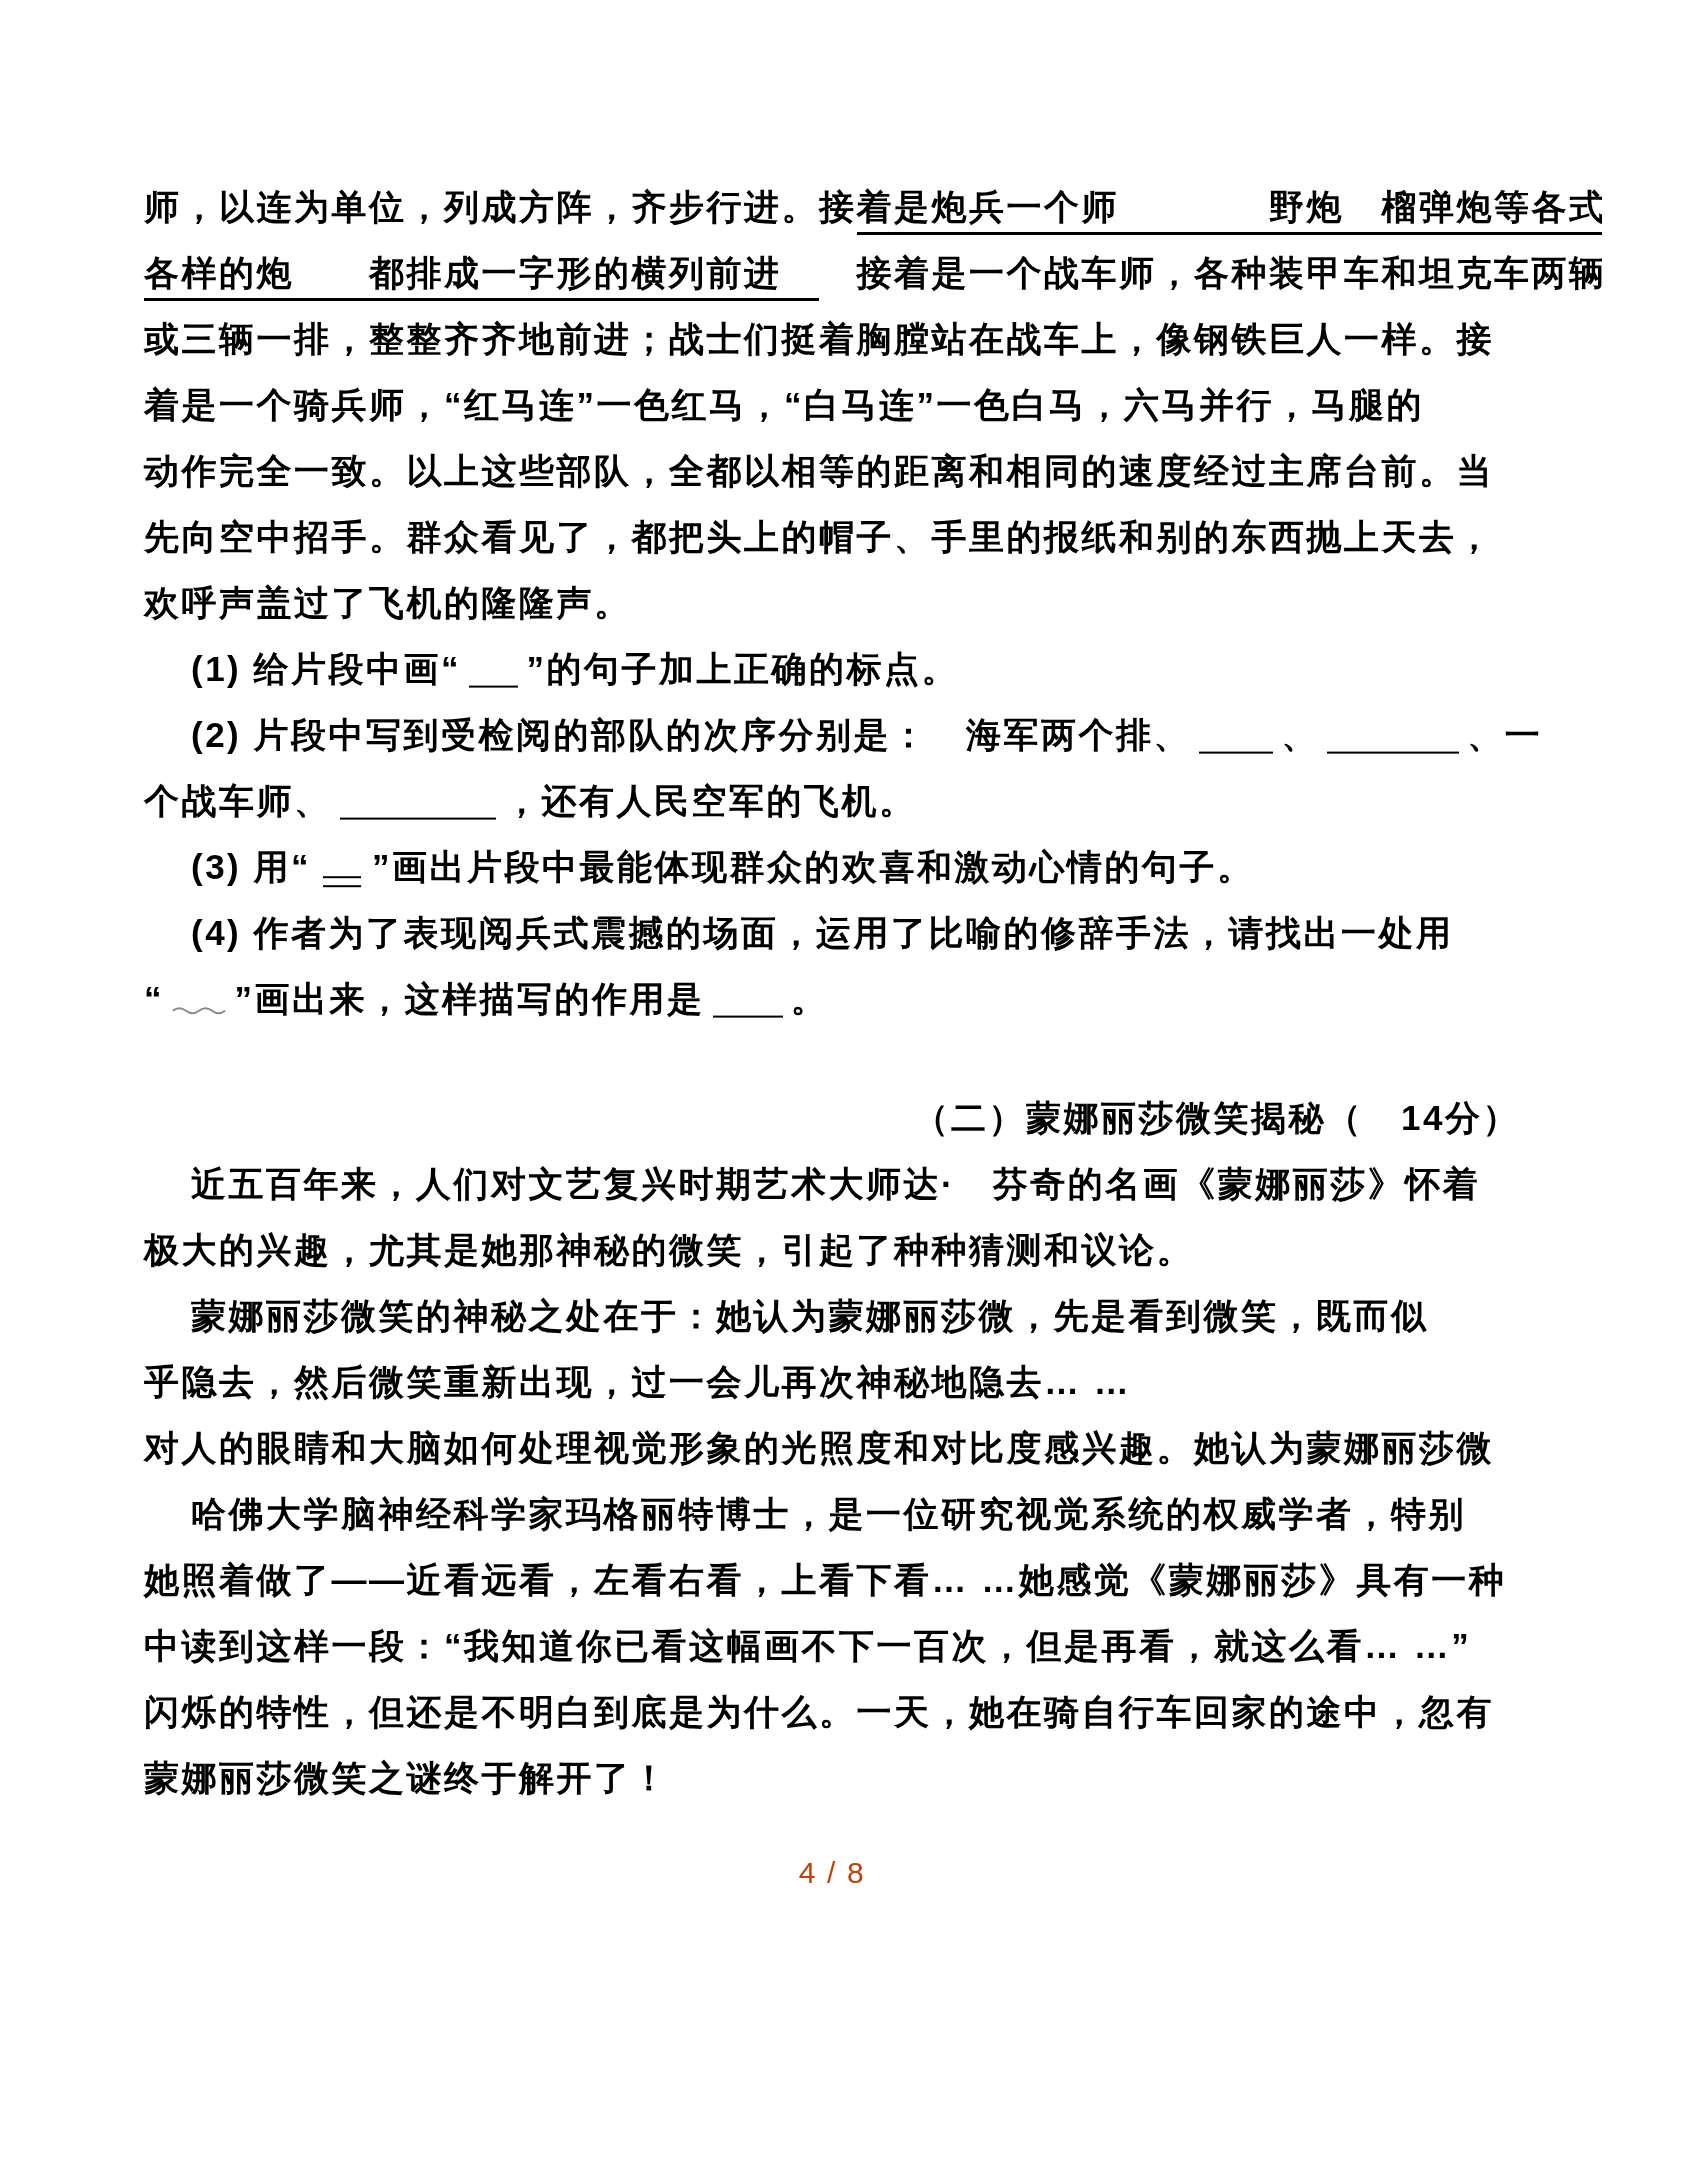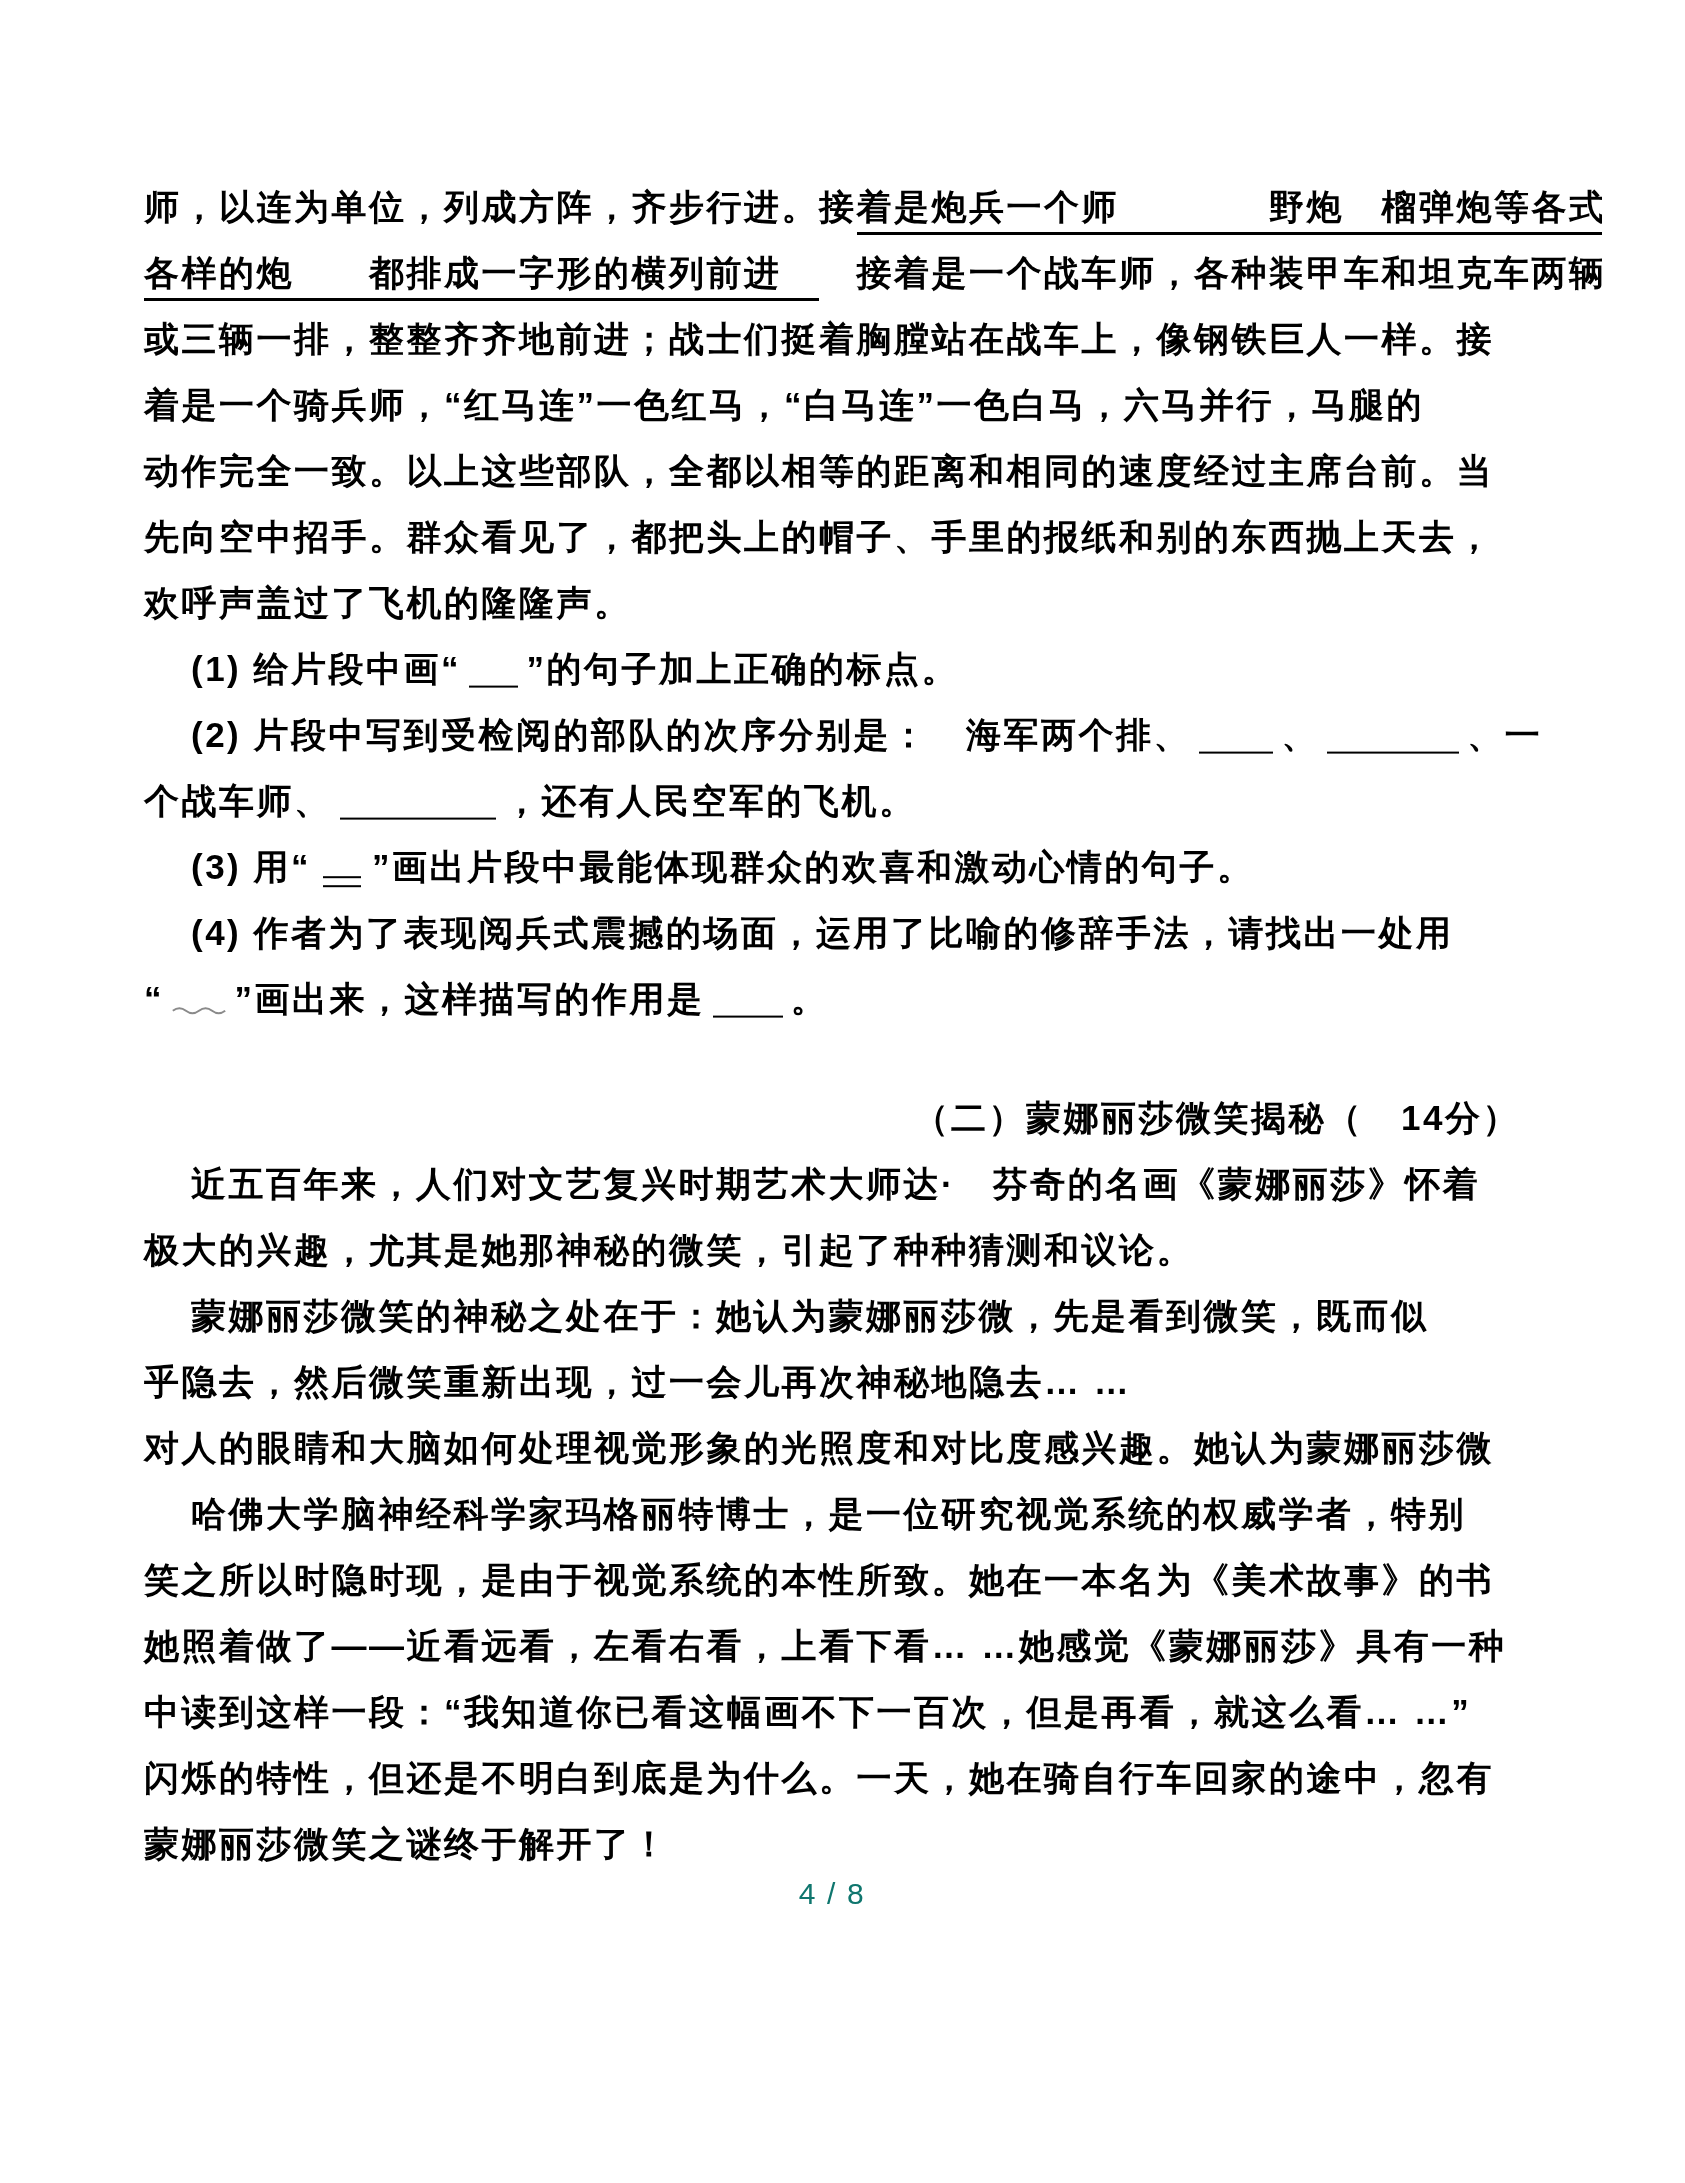--- a/index.html
+++ b/index.html
@@ -40,24 +40,25 @@
     box-sizing:border-box;
     border-top:2.9px solid #000;
     border-bottom:2.9px solid #000;
     transform:translateY(8.2px);
     margin:0 11.5px;
   }
   .wavy{display:inline-block;margin:0 8.2px;transform:translateY(5px);}
   .heading{text-align:right;margin-top:53px;}
   .footer{
     text-align:center;
+    margin-top:45px;
     font-size:30px;
     font-weight:400;
     letter-spacing:1.6px;
-    color:#0f766e;
+    color:#c2410c;
   }
 </style>
 </head>
 <body>
 
 <div class="page">
 
   <div class="line"><span>师，以连为单位，列成方阵，齐步行进。接</span><span class="u">着是炮兵一个师　　　　野炮　榴弹炮等各式</span></div>
   <div class="line"><span class="u">各样的炮　　都排成一字形的横列前进　</span><span>　接着是一个战车师，各种装甲车和坦克车两辆</span></div>
   <div class="line">或三辆一排，整整齐齐地前进；战士们挺着胸膛站在战车上，像钢铁巨人一样。接</div>
@@ -79,21 +80,20 @@
         </svg></span><span>”画出来，这样描写的作用是</span><span class="blank w85"></span><span>。</span></div>
 
   <div class="line heading">（二）蒙娜丽莎微笑揭秘（　14分）</div>
 
   <div class="line indent">近五百年来，人们对文艺复兴时期艺术大师达·　芬奇的名画《蒙娜丽莎》怀着</div>
   <div class="line">极大的兴趣，尤其是她那神秘的微笑，引起了种种猜测和议论。</div>
   <div class="line indent">蒙娜丽莎微笑的神秘之处在于：她认为蒙娜丽莎微，先是看到微笑，既而似</div>
   <div class="line">乎隐去，然后微笑重新出现，过一会儿再次神秘地隐去… …</div>
   <div class="line">对人的眼睛和大脑如何处理视觉形象的光照度和对比度感兴趣。她认为蒙娜丽莎微</div>
   <div class="line indent">哈佛大学脑神经科学家玛格丽特博士，是一位研究视觉系统的权威学者，特别</div>
-  <div class="line">笑之所以时隐时现，是由于视觉系统的本性所致。她在一本名为《美术故事》的书</div>
   <div class="line">她照着做了——近看远看，左看右看，上看下看… …她感觉《蒙娜丽莎》具有一种</div>
   <div class="line">中读到这样一段：“我知道你已看这幅画不下一百次，但是再看，就这么看… …”</div>
   <div class="line">闪烁的特性，但还是不明白到底是为什么。一天，她在骑自行车回家的途中，忽有</div>
   <div class="line">蒙娜丽莎微笑之谜终于解开了！</div>
 
   <div class="footer">4 / 8</div>
 
 </div>
 
 

